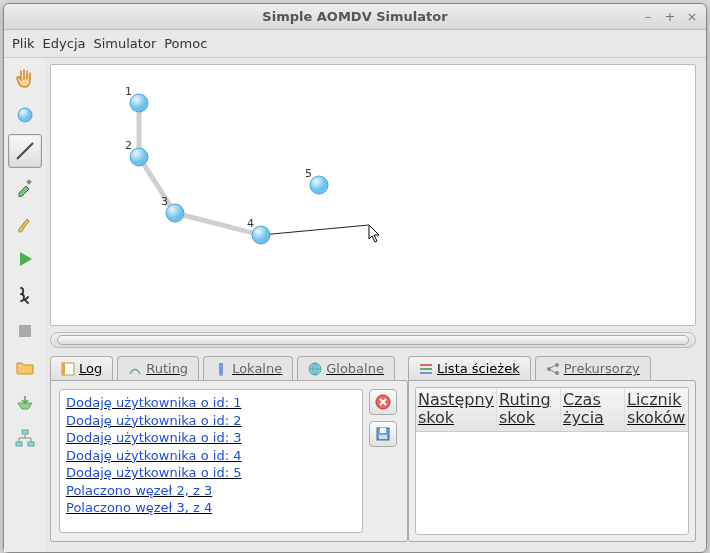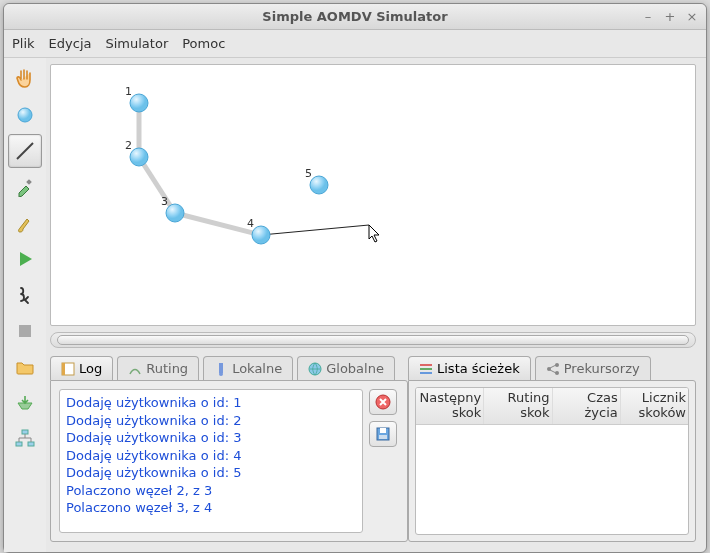--- a/index.html
+++ b/index.html
@@ -2,44 +2,44 @@
 <html><head>
 <meta charset="utf-8">
 <style>
 * { box-sizing: border-box; margin: 0; padding: 0; font-family: "DejaVu Sans", "Liberation Sans", sans-serif; font-size: 13px; }
 body { background: #dcdcdc; width: 710px; height: 553px; overflow: hidden; }
 .window { width: 704px; height: 550px; margin: 3px; background: #e8e8e8; border: 1px solid #888; border-radius: 6px; box-shadow: 0 2px 8px rgba(0,0,0,0.3); display: flex; flex-direction: column; }
 .titlebar { height: 26px; background: linear-gradient(#eeeeee, #d8d8d8); border-bottom: 1px solid #bbb; display: flex; align-items: center; border-radius: 6px 6px 0 0; position: relative; }
 .titlebar .title { flex: 1; text-align: center; font-weight: bold; color: #555; }
 .titlebar .ctrls { position: absolute; right: 6px; display: flex; gap: 6px; color: #777; }
 .titlebar .ctrls span { width: 16px; text-align: center; cursor: pointer; }
-.menubar { height: 28px; display: flex; align-items: center; padding: 0 8px; gap: 14px; background: #e8e8e8; border-bottom: 1px solid #ccc; }
+.menubar { height: 28px; display: flex; align-items: center; padding: 0 8px; gap: 8px; background: #e8e8e8; border-bottom: 1px solid #ccc; }
 .menubar div { color: #333; cursor: pointer; }
 .body { flex: 1; display: flex; min-height: 0; }
 .toolbar { width: 42px; background: #ececec; display: flex; flex-direction: column; align-items: center; padding-top: 4px; gap: 2px; }
 .tool { width: 34px; height: 34px; display: flex; align-items: center; justify-content: center; border-radius: 3px; cursor: pointer; }
 .tool.selected { border: 1px solid #999; background: linear-gradient(#f8f8f8,#ddd); box-shadow: inset 0 0 2px rgba(0,0,0,0.2); }
 .main { flex: 1; display: flex; flex-direction: column; padding: 6px 10px 10px 4px; gap: 4px; min-height: 0; }
 .canvas-wrap { flex: 1; background: #fff; border: 1px solid #bbb; border-radius: 2px; min-height: 0; position: relative; }
 .hscroll { height: 16px; background: linear-gradient(#eee,#ddd); border: 1px solid #bbb; border-radius: 8px; margin-top: 2px; position: relative; }
 .hscroll .thumb { position: absolute; left: 6px; top: 2px; right: 6px; bottom: 2px; background: linear-gradient(#fafafa,#ddd); border: 1px solid #aaa; border-radius: 6px; }
-.panels { display: flex; height: 190px; }
+.panels { display: flex; height: 190px; text-decoration: underline; }
 .panel { flex: 1; display: flex; flex-direction: column; background: #e8e8e8; }
 .panel.right { flex: 0 0 288px; }
 .tabs { display: flex; gap: 4px; height: 28px; align-items: flex-end; }
 .tab { display: flex; align-items: center; gap: 4px; padding: 4px 10px; background: linear-gradient(#f4f4f4,#e0e0e0); border: 1px solid #aaa; border-bottom: none; border-radius: 4px 4px 0 0; cursor: pointer; }
 .tab.inactive { background: #e4e4e4; color: #666; }
 .tabicon { width: 14px; height: 14px; display: inline-flex; align-items: center; justify-content: center; }
 .panel-body { flex: 1; background: #ededed; border: 1px solid #aaa; border-radius: 0 3px 3px 3px; padding: 8px; display: flex; gap: 6px; min-height: 0; }
 .log-text { flex: 1; background: #fff; border: 1px solid #bbb; border-radius: 3px; padding: 4px 6px; font-size: 12px; line-height: 1.35; color: #1d4ed8; overflow: hidden; }
 .log-btns { width: 30px; display: flex; flex-direction: column; gap: 6px; }
 .iconbtn { width: 28px; height: 26px; border: 1px solid #aaa; border-radius: 4px; background: linear-gradient(#fafafa,#e2e2e2); display: flex; align-items: center; justify-content: center; cursor: pointer; }
 .table-wrap { flex: 1; background: #fff; border: 1px solid #bbb; border-radius: 3px; overflow: hidden; }
 .table-head { display: flex; background: linear-gradient(#f6f6f6,#e4e4e4); border-bottom: 1px solid #ccc; }
-.th { flex: 1; text-align: right; font-size: 13px; color: #333; padding: 3px 2px; border-right: 1px solid #ddd; line-height: 1.15; }
+.th { flex: 1; text-align: left; font-size: 16px; color: #333; padding: 3px 2px; border-right: 1px solid #ddd; line-height: 1.15; }
 .th:last-child { border-right: none; }
 svg.canvas { width: 100%; height: 100%; }
 .node-circle { fill: url(#nodegrad); stroke: #4aa6d6; stroke-width: 1; }
 .node-label { font-size: 11px; fill: #333; }
 .link { stroke: #cfcfcf; stroke-width: 5; }
 .drawline { stroke: #222; stroke-width: 1; fill: none; }
 </style>
 </head>
 <body>
 

